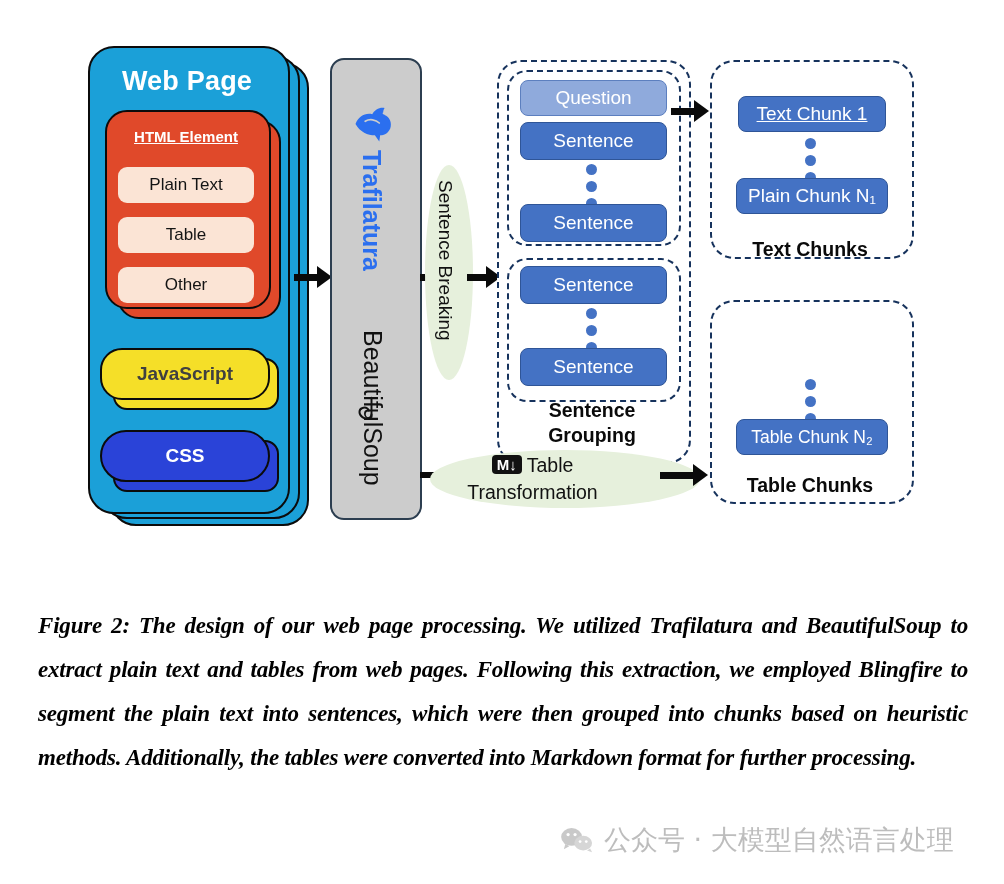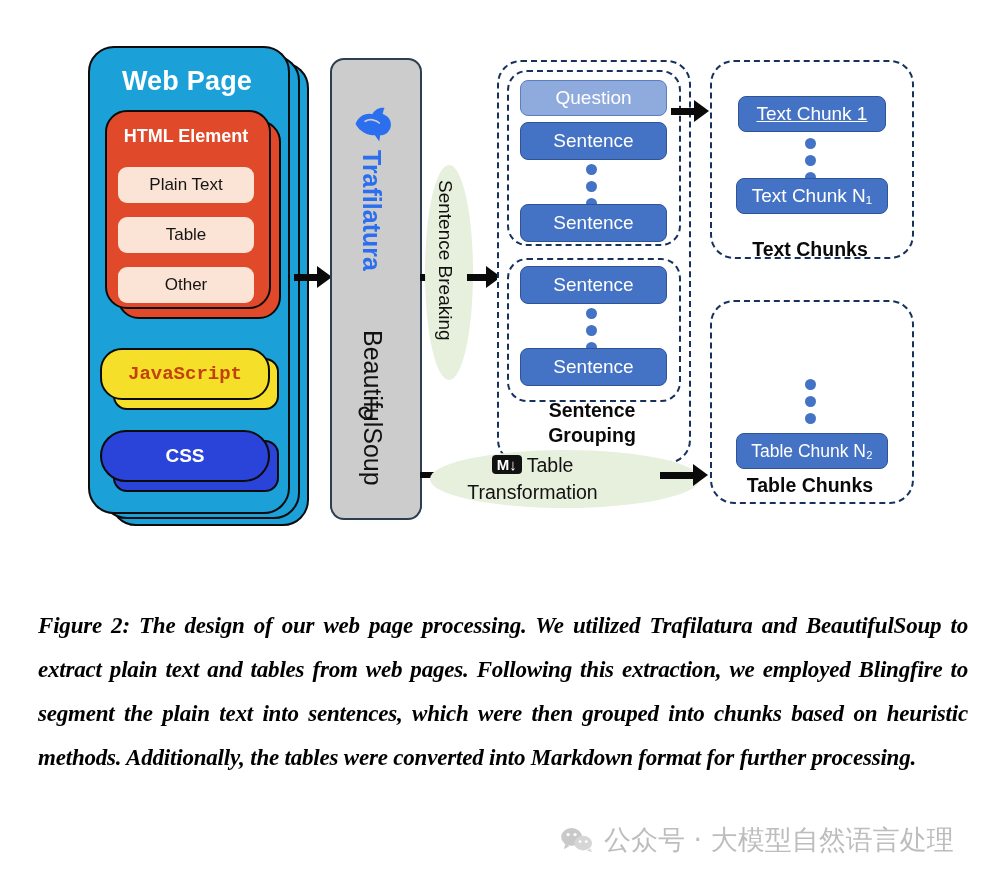--- a/index.html
+++ b/index.html
@@ -22,31 +22,31 @@
     border:2.5px solid #0b0b0b;border-radius:26px;position:absolute;
   }
   .wp-title{
     position:absolute;left:88px;top:62px;width:198px;height:38px;
     color:#ffffff;font-size:27px;font-weight:bold;letter-spacing:.2px;
   }
 
   
   .he-sh{left:117px;top:120px;width:160px;height:195px;background:#E0492A;border-radius:22px;border:2.5px solid #0b0b0b;position:absolute;}
   .he-main{left:105px;top:110px;width:162px;height:195px;background:#E0492A;border:2.5px solid #0b0b0b;border-radius:22px;position:absolute;}
-  .he-title{position:absolute;left:105px;top:124px;width:162px;height:24px;color:#fff;font-size:18px;font-weight:bold;}
+  .he-title{position:absolute;left:105px;top:124px;width:162px;height:24px;color:#fff;font-size:15px;font-weight:bold;text-decoration:underline;}
 
   .pill-cream{
     position:absolute;left:118px;width:136px;height:36px;background:#FBE4D5;
     border-radius:9px;color:#141414;font-size:17px;
   }
   .pt{top:167px;} .tb{top:217px;} .ot{top:267px;}
 
   
   .js-sh{left:113px;top:358px;width:162px;height:48px;background:#F5DF28;border:2.5px solid #0b0b0b;border-radius:14px;position:absolute;}
-  .js-main{left:100px;top:348px;width:166px;height:48px;background:#F5DF28;border:2.5px solid #0b0b0b;border-radius:22px;position:absolute;color:#c2410c;font-size:19px;font-weight:bold;font-family:Liberation Mono, monospace;}
+  .js-main{left:100px;top:348px;width:166px;height:48px;background:#F5DF28;border:2.5px solid #0b0b0b;border-radius:22px;position:absolute;color:#404040;font-size:19px;font-weight:bold;}
   
   .css-sh{left:113px;top:440px;width:162px;height:48px;background:#2A43D8;border:2.5px solid #0b0b0b;border-radius:14px;position:absolute;}
   .css-main{left:100px;top:430px;width:166px;height:48px;background:#2A43D8;border:2.5px solid #0b0b0b;border-radius:26px;position:absolute;color:#ffffff;font-size:19px;font-weight:bold;}
 
   
   .gray-col{
     left:330px;top:58px;width:88px;height:458px;background:#CCCCCC;
     border:2px solid #2c3e50;border-radius:14px;position:absolute;
   }
   .vert-label{
@@ -216,30 +216,30 @@
   <div class="arrow-line" style="left:660px;top:472px;width:34px;"></div>
   <div class="arrow-head" style="left:693px;top:464px;"></div>
 
   <div class="dash-outer text-panel"></div>
   <div class="blue-box ctr" style="left:738px;top:96px;width:146px;height:34px;text-decoration:underline;">Text Chunk 1</div>
   <div class="dots" style="left:805px;top:138px;">
     <div class="dot"></div>
       <div class="dot"></div>
       <div class="dot"></div>
   </div>
-  <div class="blue-box ctr" style="left:736px;top:178px;width:150px;height:34px;">Text Chunk N₁</div>
+  <div class="blue-box ctr" style="left:736px;top:178px;width:150px;height:34px;">Plain Chunk N₁</div>
   <div class="panel-label" style="left:710px;top:238px;">Text Chunks</div>
 
   <div class="dash-outer table-panel"></div>
   <div class="dots" style="left:805px;top:379px;">
     <div class="dot"></div>
       <div class="dot"></div>
       <div class="dot"></div>
   </div>
-  <div class="blue-box ctr" style="left:736px;top:419px;width:150px;height:34px;font-size:17.5px;margin-top:14px;">Table Chunk N₂</div>
+  <div class="blue-box ctr" style="left:736px;top:419px;width:150px;height:34px;font-size:17.5px;">Table Chunk N₂</div>
   <div class="panel-label" style="left:710px;top:474px;">Table Chunks</div>
 
 </div>
 
 <div class="caption">Figure 2: The design of our web page processing. We utilized Trafilatura and BeautifulSoup to extract plain text and tables from web pages. Following this extraction, we employed Blingfire to segment the plain text into sentences, which were then grouped into chunks based on heuristic methods. Additionally, the tables were converted into Markdown format for further processing.</div>
 
 <div class="watermark">
   <svg class="wm-icon" viewBox="0 0 44 34">
     <ellipse cx="15" cy="13" rx="13.5" ry="11.5" fill="#c9c9c9"></ellipse>
     <path d="M7 22 L5 29 L12 25 Z" fill="#c9c9c9"></path>

